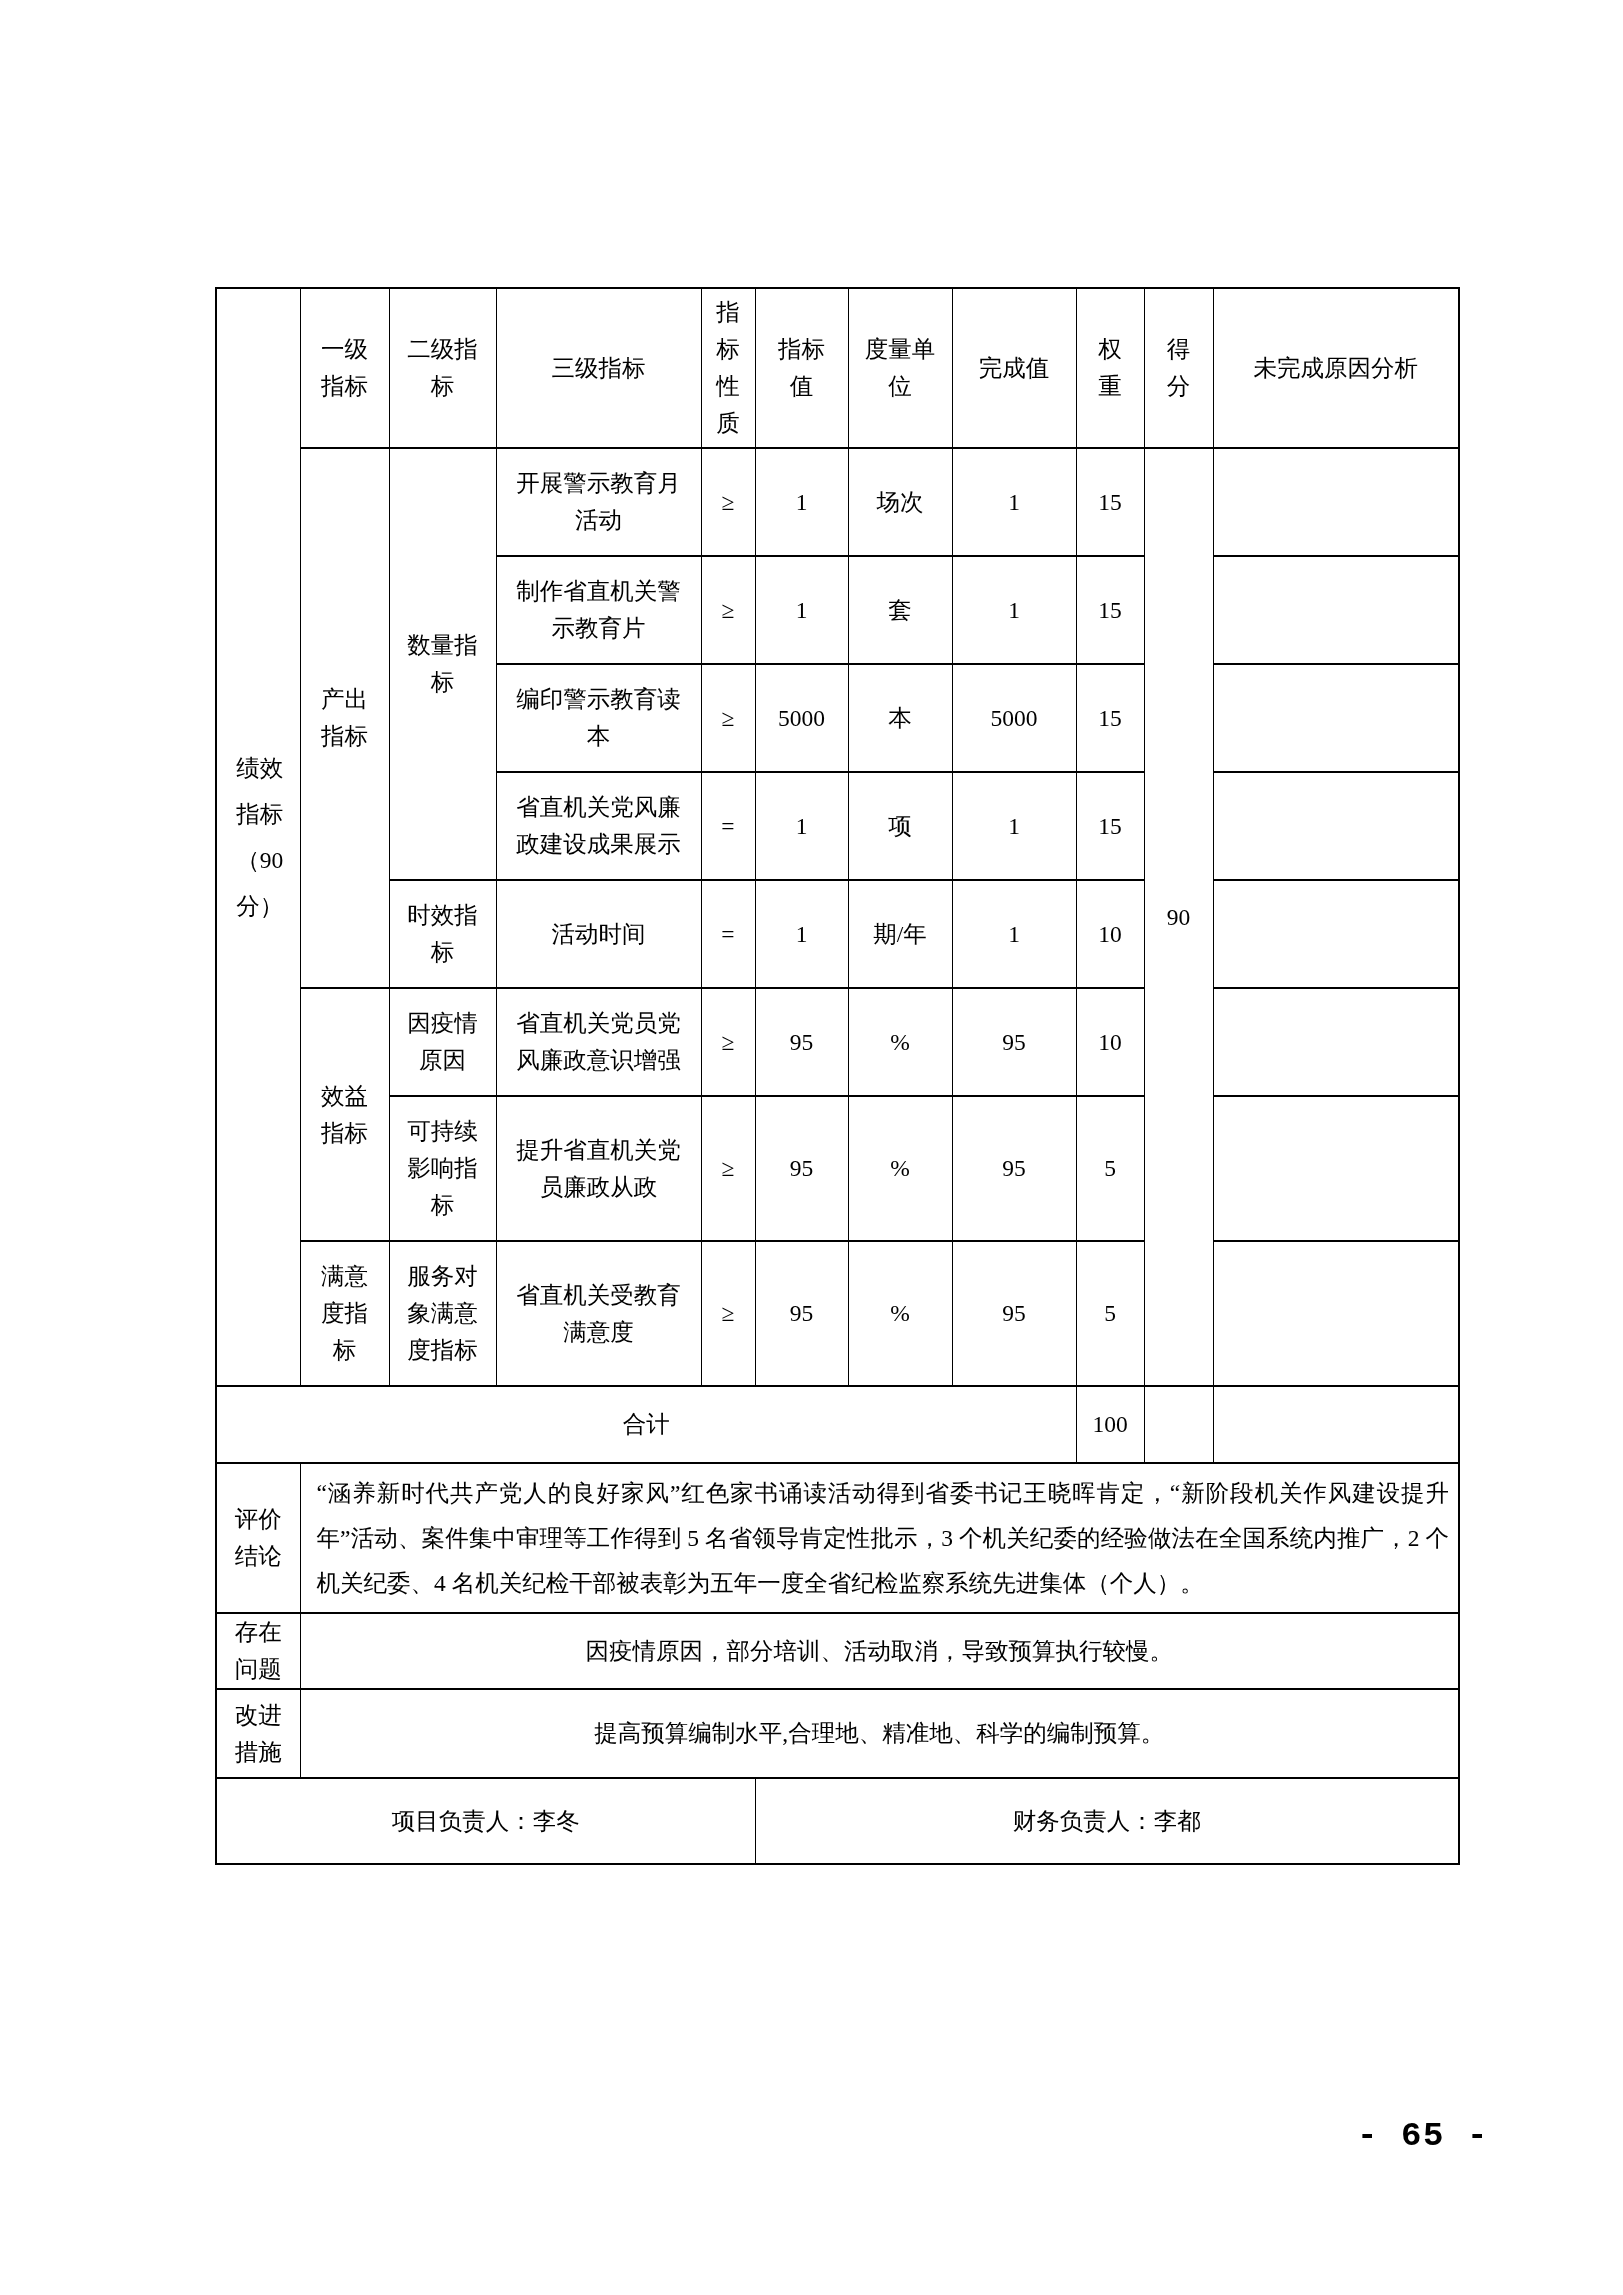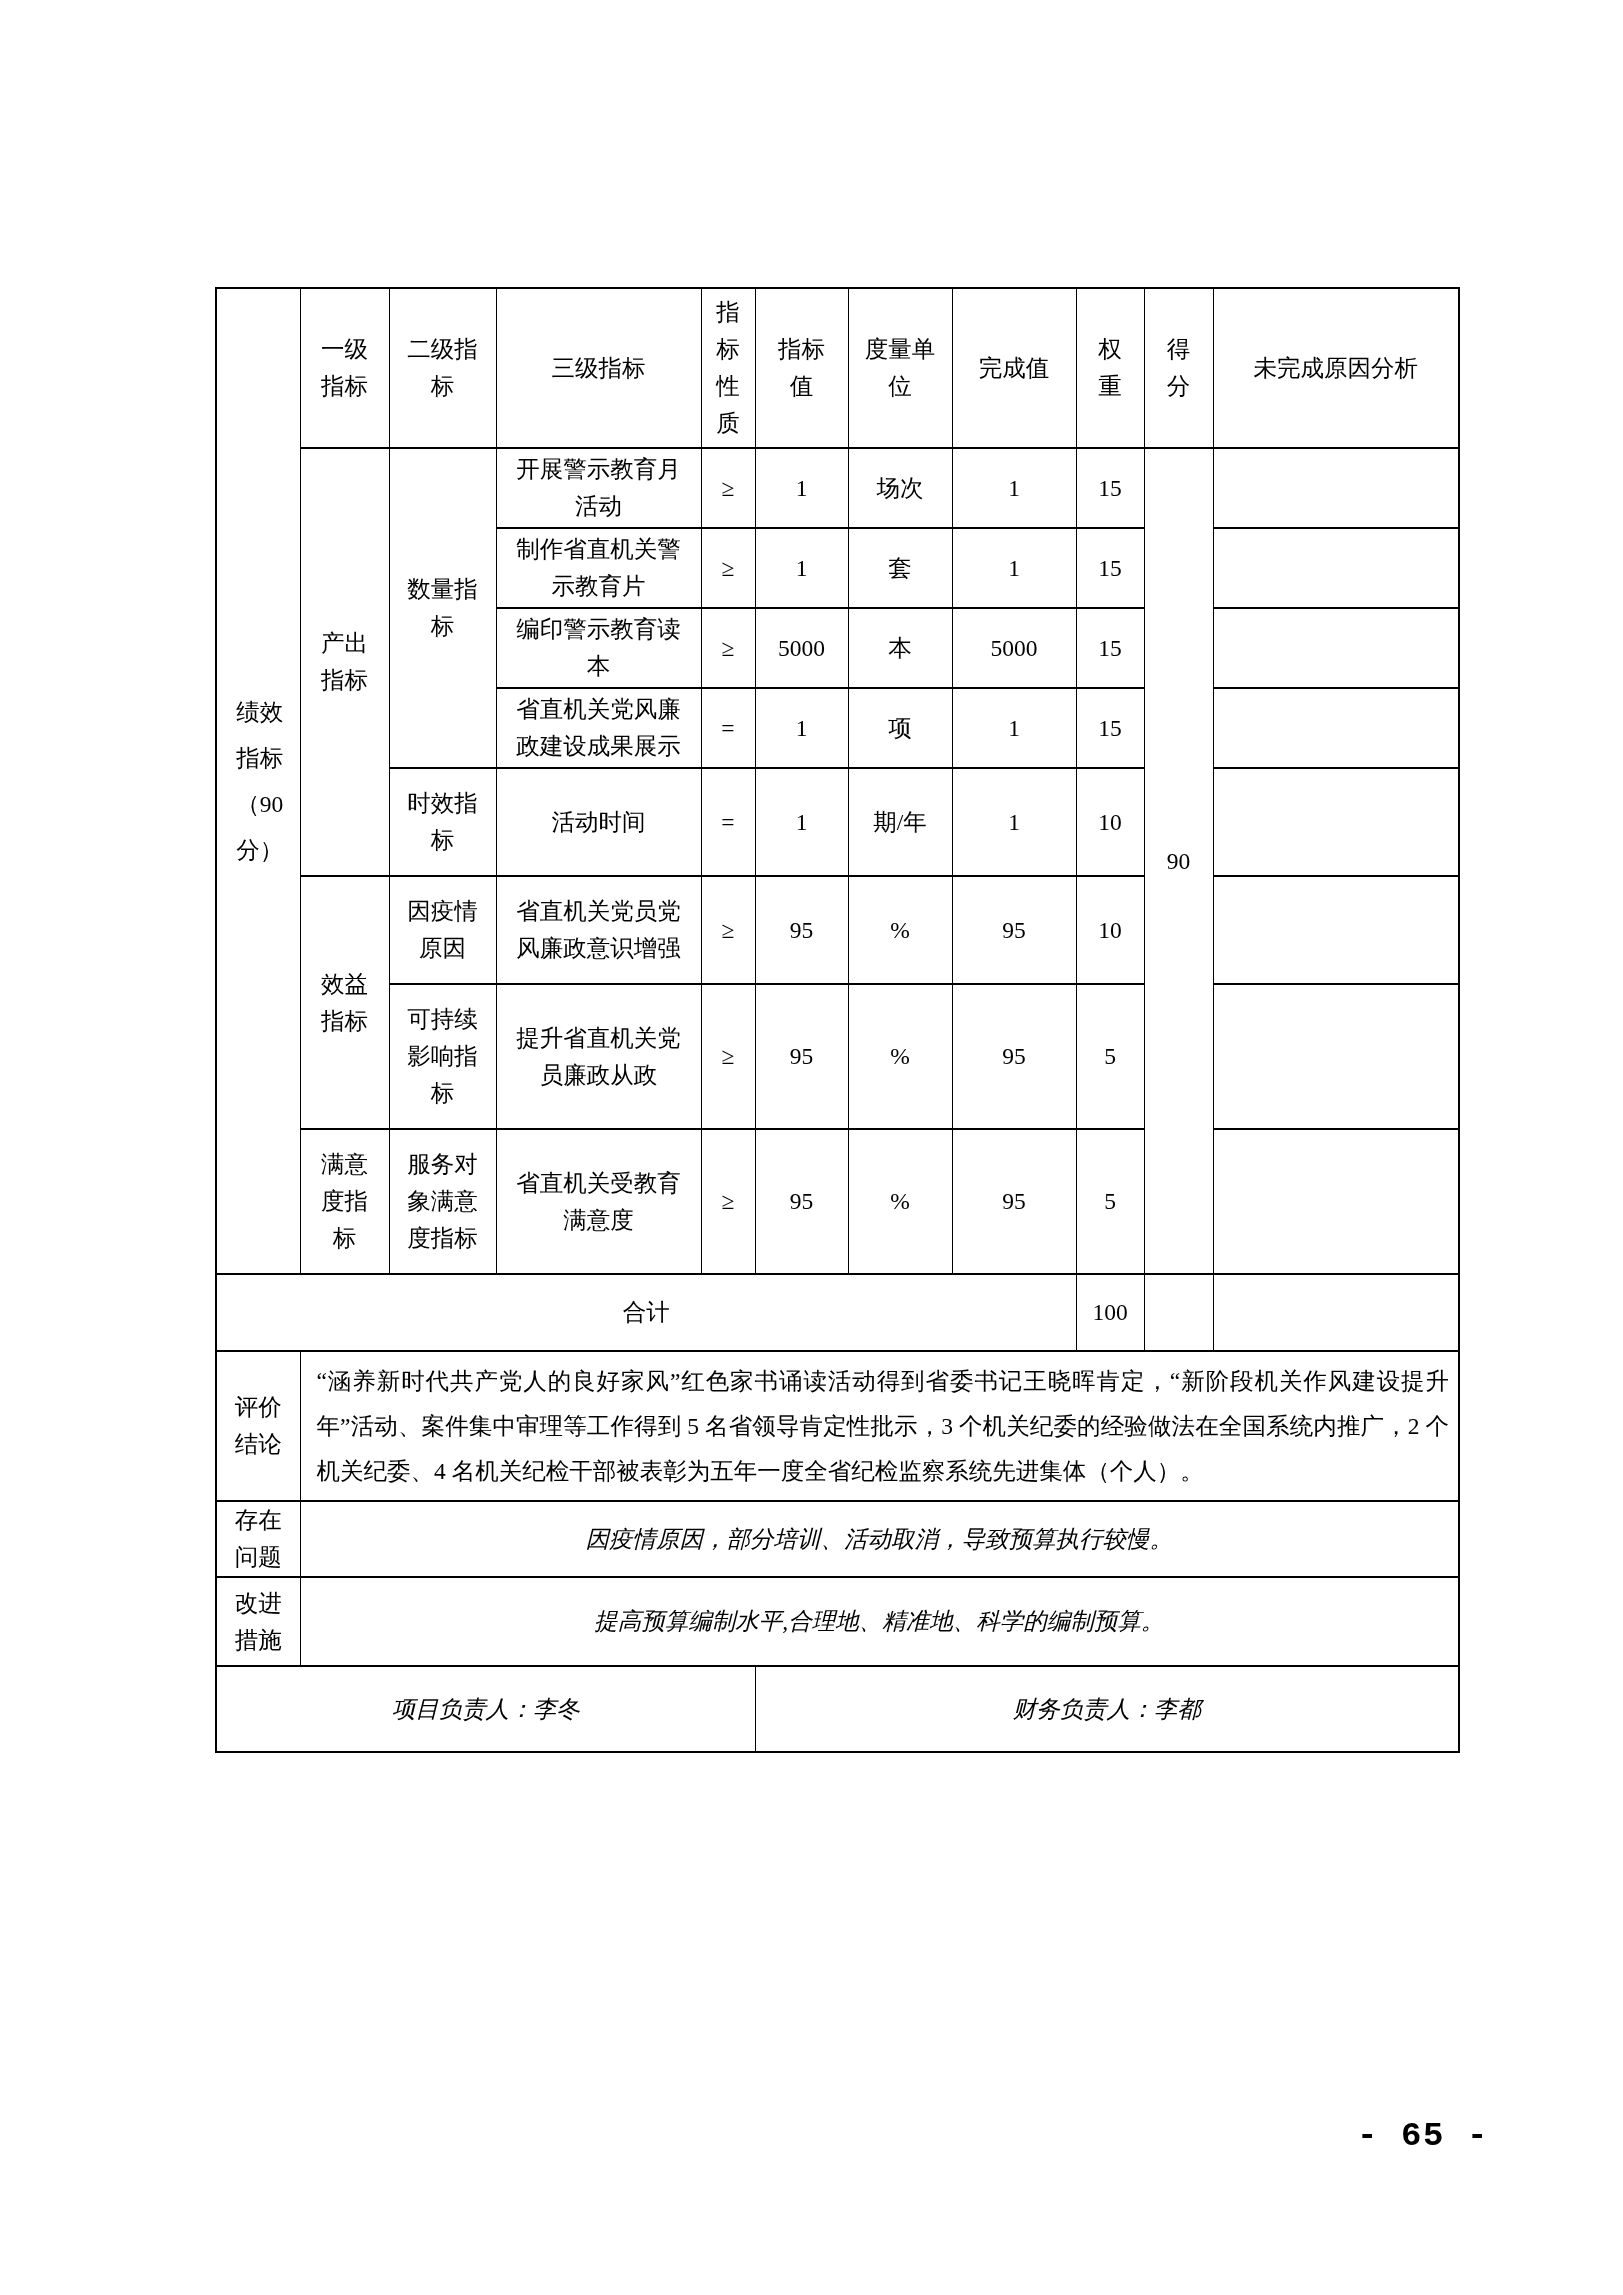--- a/index.html
+++ b/index.html
@@ -15,24 +15,24 @@
     border:1.6px solid #000;
     border-top-width:2.4px;border-bottom-width:2.4px;
     text-align:center;vertical-align:middle;
     font-size:23.5px;line-height:37px;
     padding:0;overflow:hidden;word-break:normal;
   }
   
   .w1{width:26px;margin:5px auto;}
   .w2{width:50px;margin:0 auto;}
   .w3{width:73px;margin:16px auto;}
-  .w7{width:166px;margin:2px auto;}
+  .w7{width:166px;margin:16px auto;}
   .group-cell .w2{line-height:46px;text-align:right;}
   .para{text-align:justify;padding:0 9px 0 16px;line-height:45px;font-size:23.5px;}
-  .txt-l{text-align:left;padding-left:16px;font-style:italic;}
+  .txt-l{text-align:left;padding-left:16px;}
   .sig{font-size:24px;}
   .total-label{font-size:24px;}
   .total-weight{padding-top:24px;}
   .page-num{
     position:absolute;left:1357px;top:2117px;
     font-size:34px;font-weight:bold;letter-spacing:1.6px;
     font-family:Liberation Mono, monospace;
   }
 </style>
 </head>

